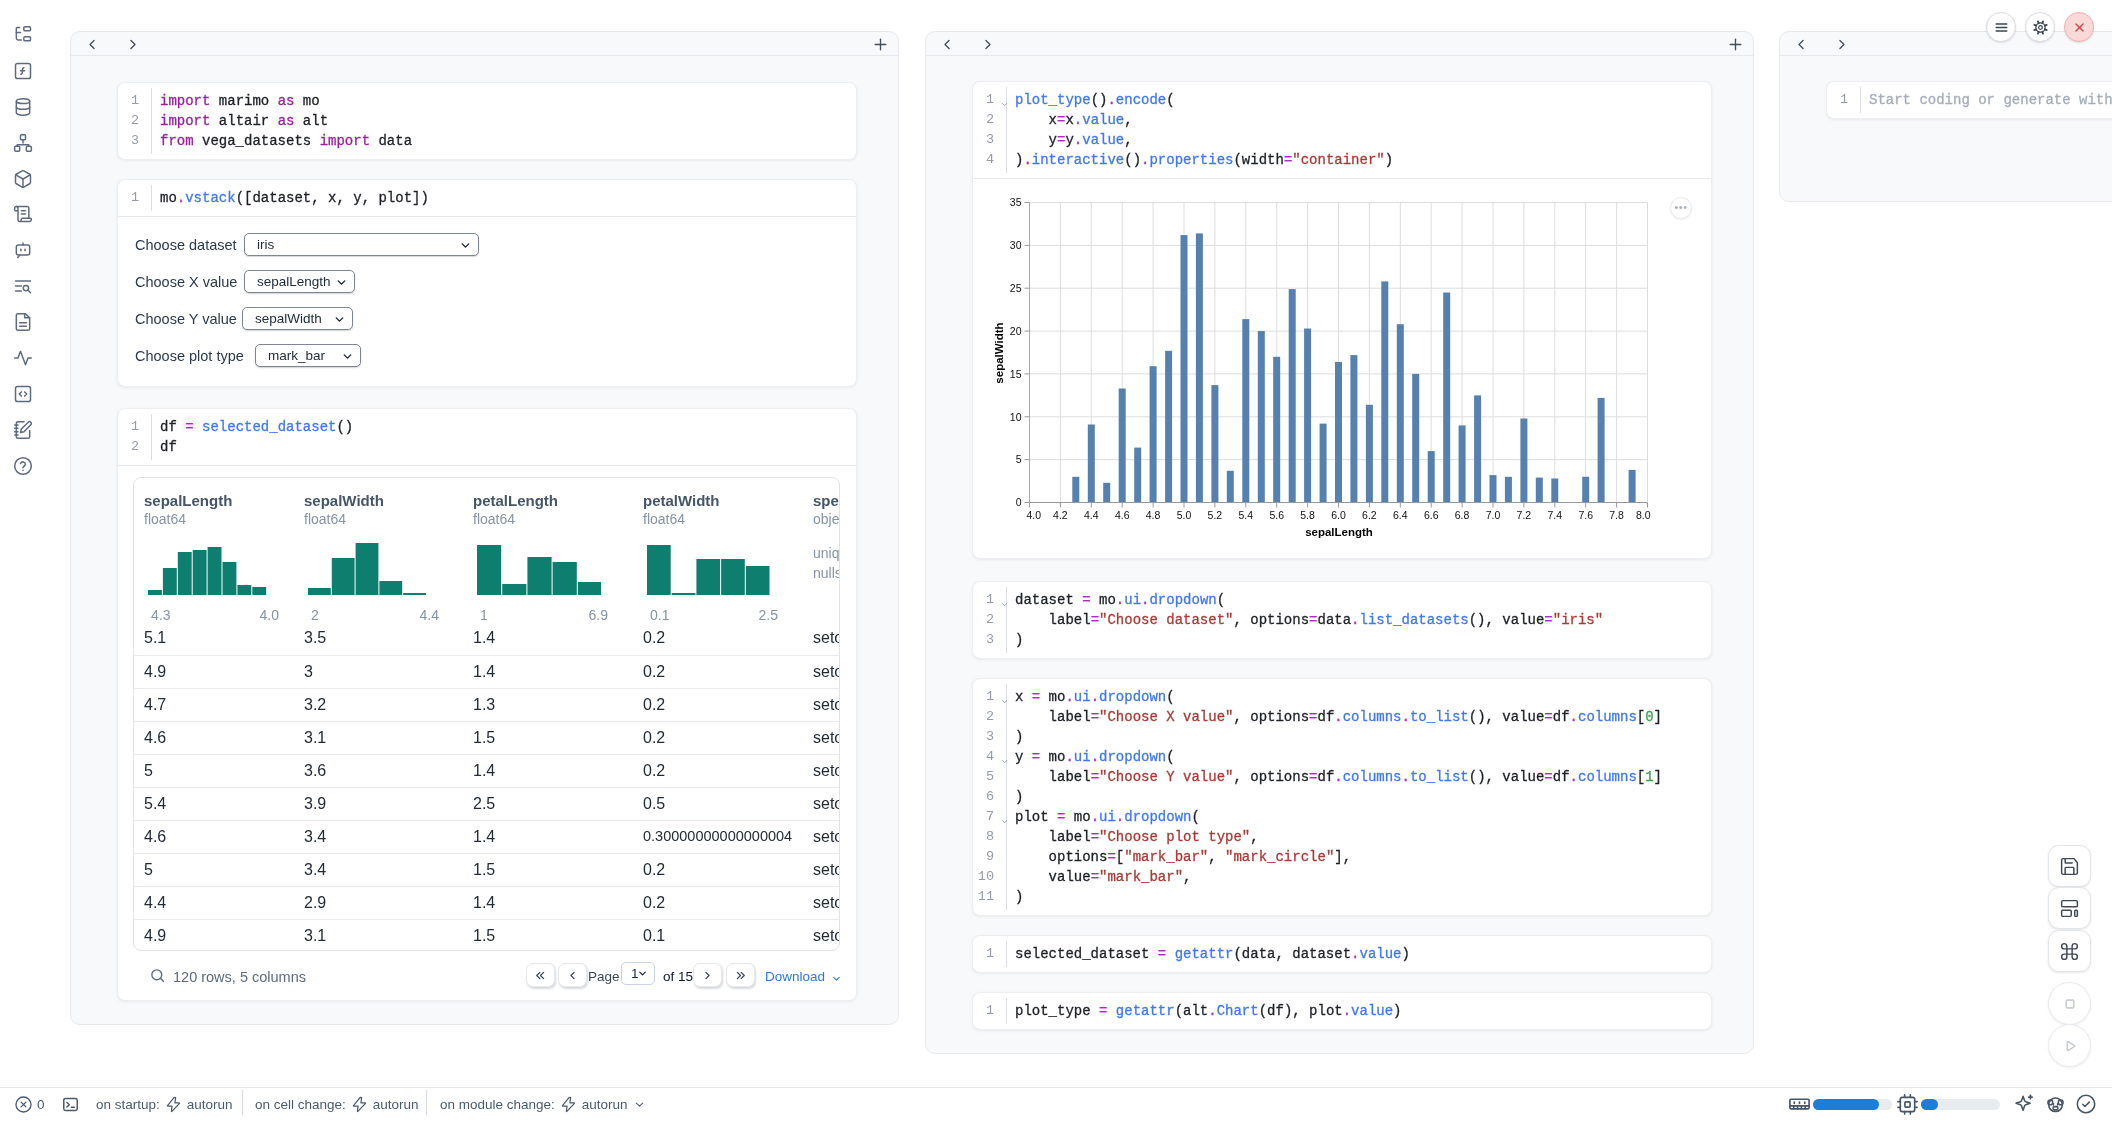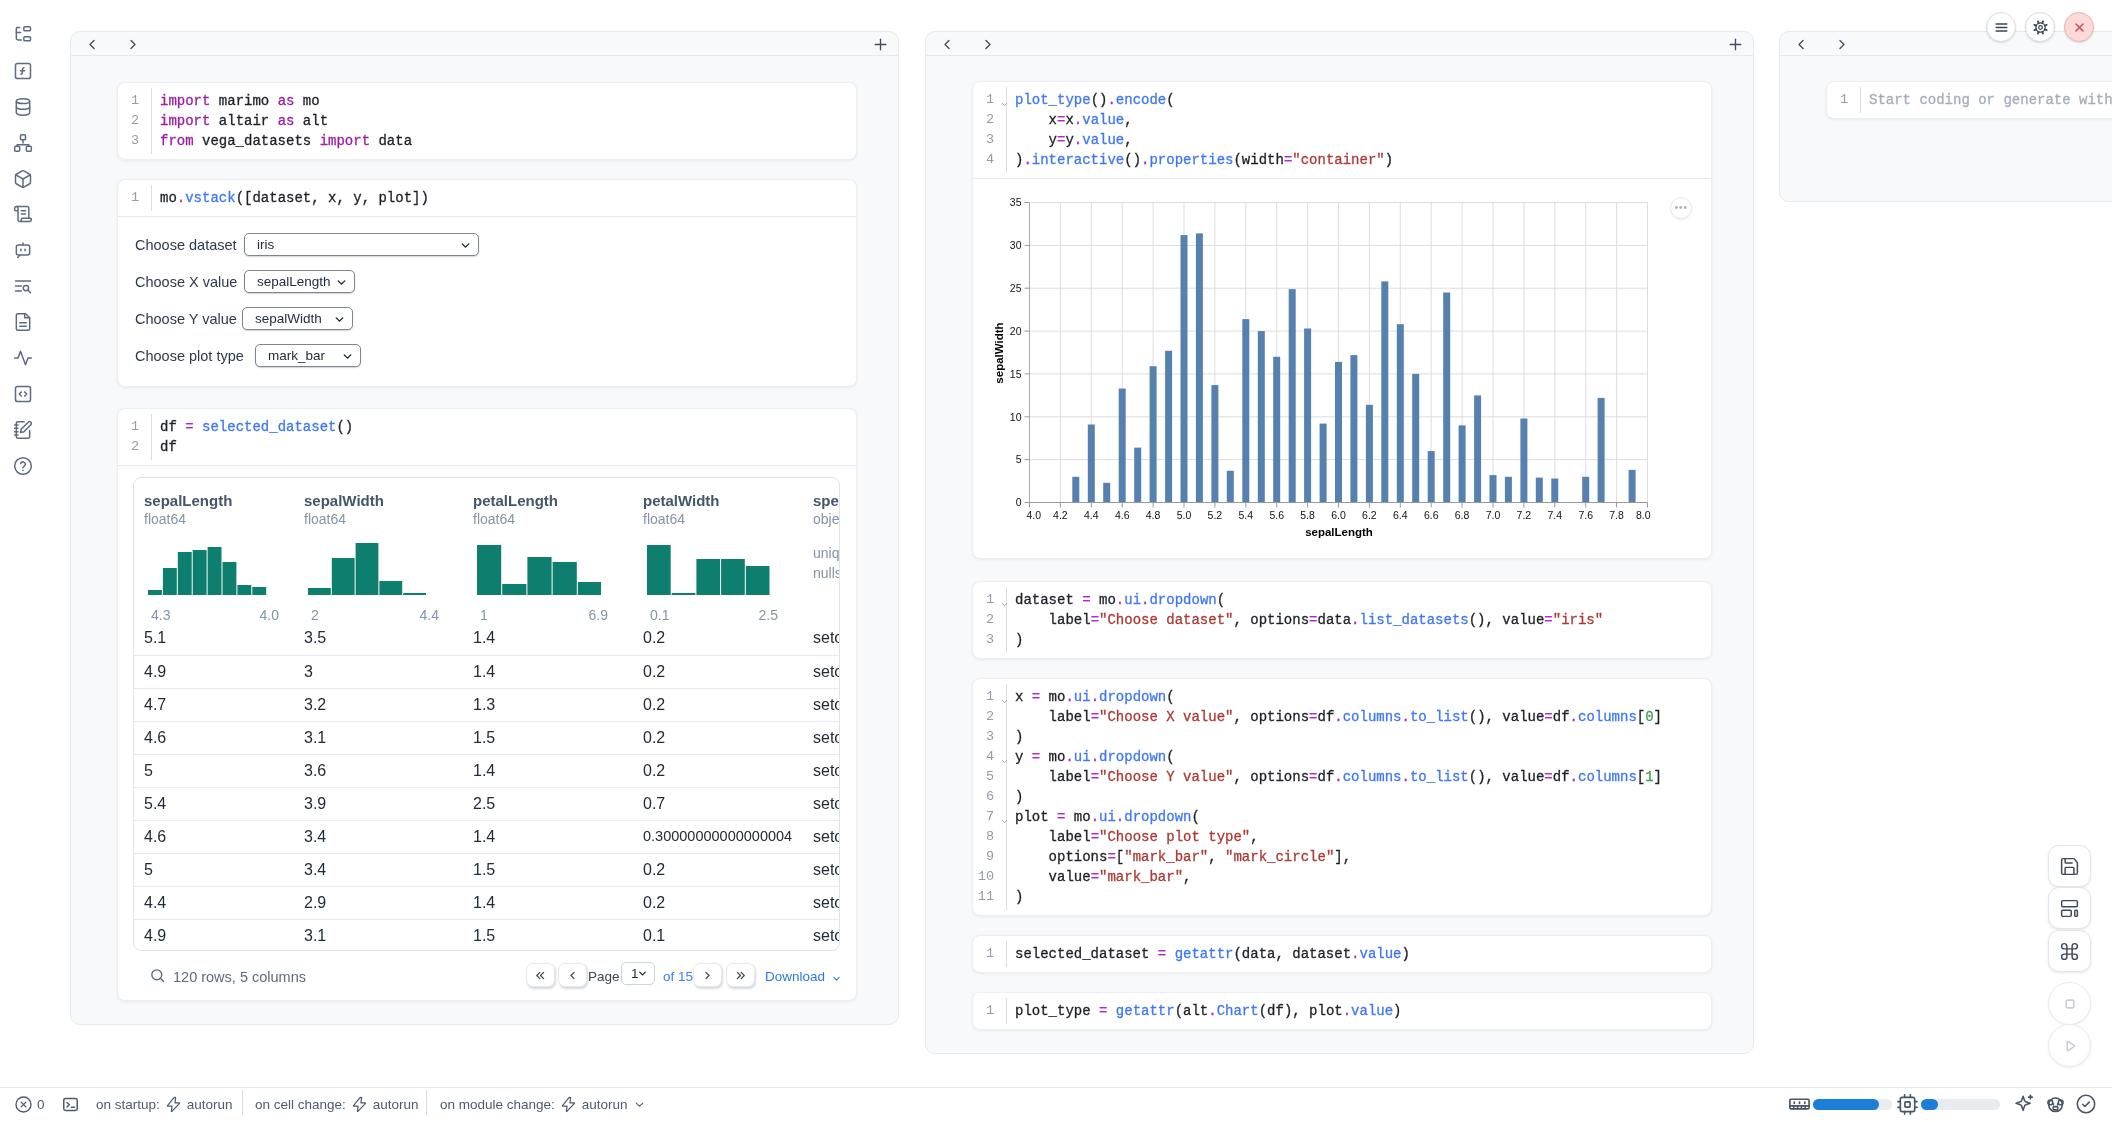--- a/index.html
+++ b/index.html
@@ -370,21 +370,21 @@
           <span class="tcell" style="left:10px">5</span>
           <span class="tcell" style="left:170px">3.6</span>
           <span class="tcell" style="left:339px">1.4</span>
           <span class="tcell" style="left:509px">0.2</span>
           <span class="tcell" style="left:679px">setosa</span>
         </div>
         <div class="trow" style="top:309px">
           <span class="tcell" style="left:10px">5.4</span>
           <span class="tcell" style="left:170px">3.9</span>
           <span class="tcell" style="left:339px">2.5</span>
-          <span class="tcell" style="left:509px">0.7</span>
+          <span class="tcell" style="left:509px">0.5</span>
           <span class="tcell" style="left:679px">setosa</span>
         </div>
         <div class="trow" style="top:342px">
           <span class="tcell" style="left:10px">4.6</span>
           <span class="tcell" style="left:170px">3.4</span>
           <span class="tcell" style="left:339px">1.4</span>
           <span class="tcell" style="left:509px;font-size:14.5px">0.30000000000000004</span>
           <span class="tcell" style="left:679px">setosa</span>
         </div>
         <div class="trow" style="top:375px">
@@ -418,21 +418,21 @@
           <path d="M11 7l-5 5 5 5"></path>
           <path d="M17 7l-5 5 5 5"></path>
         </svg></div>
       <div class="pgbtn" style="left:440px;top:554px"><svg width="15" height="15" viewBox="0 0 24 24" fill="none" stroke="#3a4656" stroke-width="2" stroke-linecap="round" stroke-linejoin="round">
           <path d="M14.5 7l-5 5 5 5"></path>
         </svg></div>
       <div class="abs" style="left:470px;top:560px;font-size:13.5px;color:#3c4756">Page</div>
       <div class="sel" style="left:503px;top:553px;width:34px;border-color:#c9d4e4;box-shadow:none;padding-left:9px">1<svg width="11" height="11" viewBox="0 0 24 24" fill="none" stroke="#1b2430" stroke-width="2.8" stroke-linecap="round" stroke-linejoin="round">
           <path d="M6 9l6 6 6-6"></path>
         </svg></div>
-      <div class="abs" style="left:545px;top:560px;font-size:13.5px;color:#3b82f6">of 15</div>
+      <div class="abs" style="left:545px;top:560px;font-size:13.5px;color:#0f172a">of 15</div>
       <div class="pgbtn" style="left:575px;top:554px"><svg width="15" height="15" viewBox="0 0 24 24" fill="none" stroke="#3a4656" stroke-width="2" stroke-linecap="round" stroke-linejoin="round">
           <path d="M9.5 7l5 5-5 5"></path>
         </svg></div>
       <div class="pgbtn" style="left:608px;top:554px"><svg width="15" height="15" viewBox="0 0 24 24" fill="none" stroke="#3a4656" stroke-width="2" stroke-linecap="round" stroke-linejoin="round">
           <path d="M13 7l5 5-5 5"></path>
           <path d="M7 7l5 5-5 5"></path>
         </svg></div>
       <div class="abs" style="left:647px;top:560px;font-size:13.5px;color:#2a7ade">Download</div>
       <div class="abs" style="left:712px;top:562px"><svg width="13" height="13" viewBox="0 0 24 24" fill="none" stroke="#2a7ade" stroke-width="2" stroke-linecap="round" stroke-linejoin="round">
           <path d="M7 10l5 5 5-5"></path>

